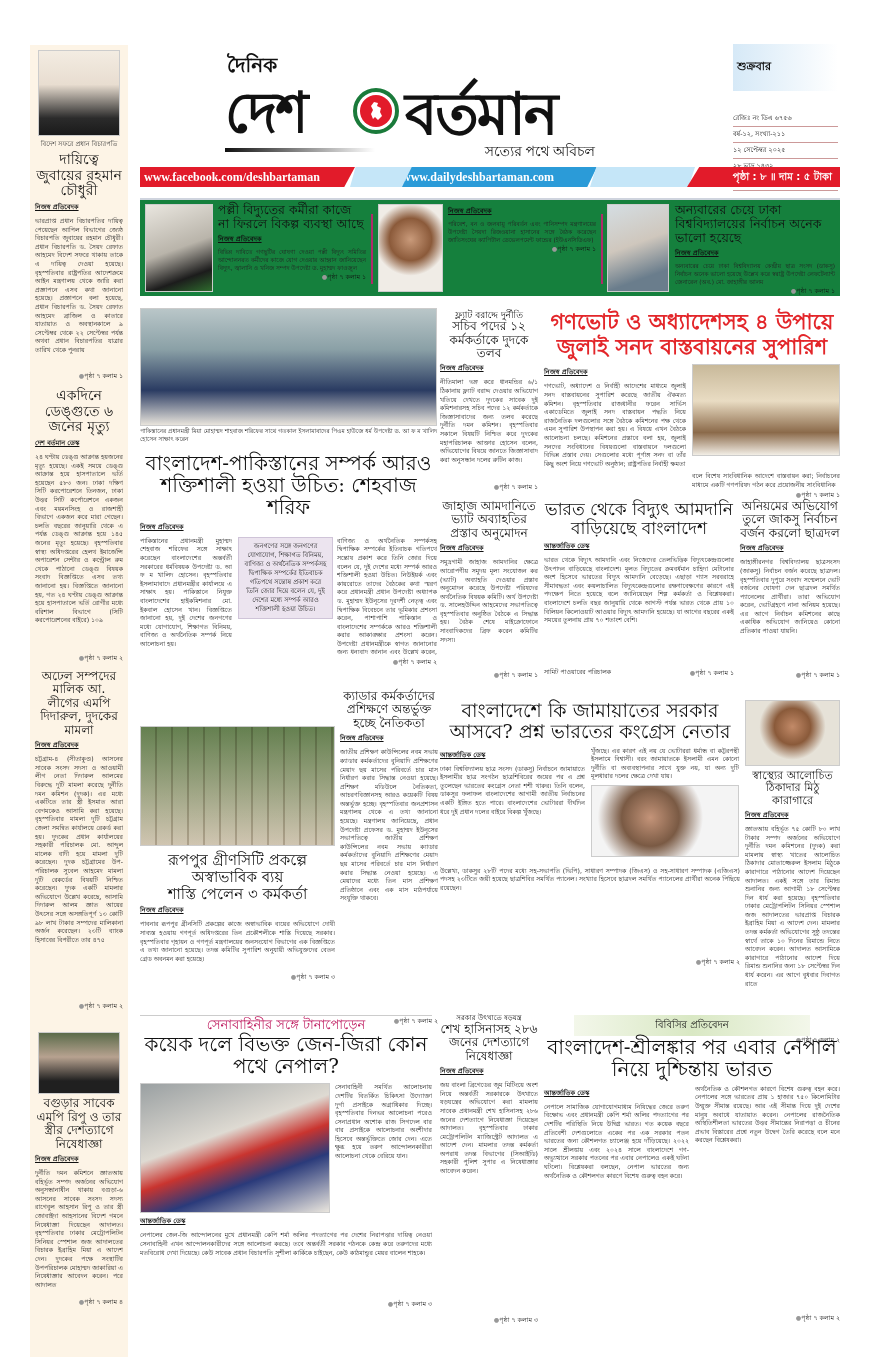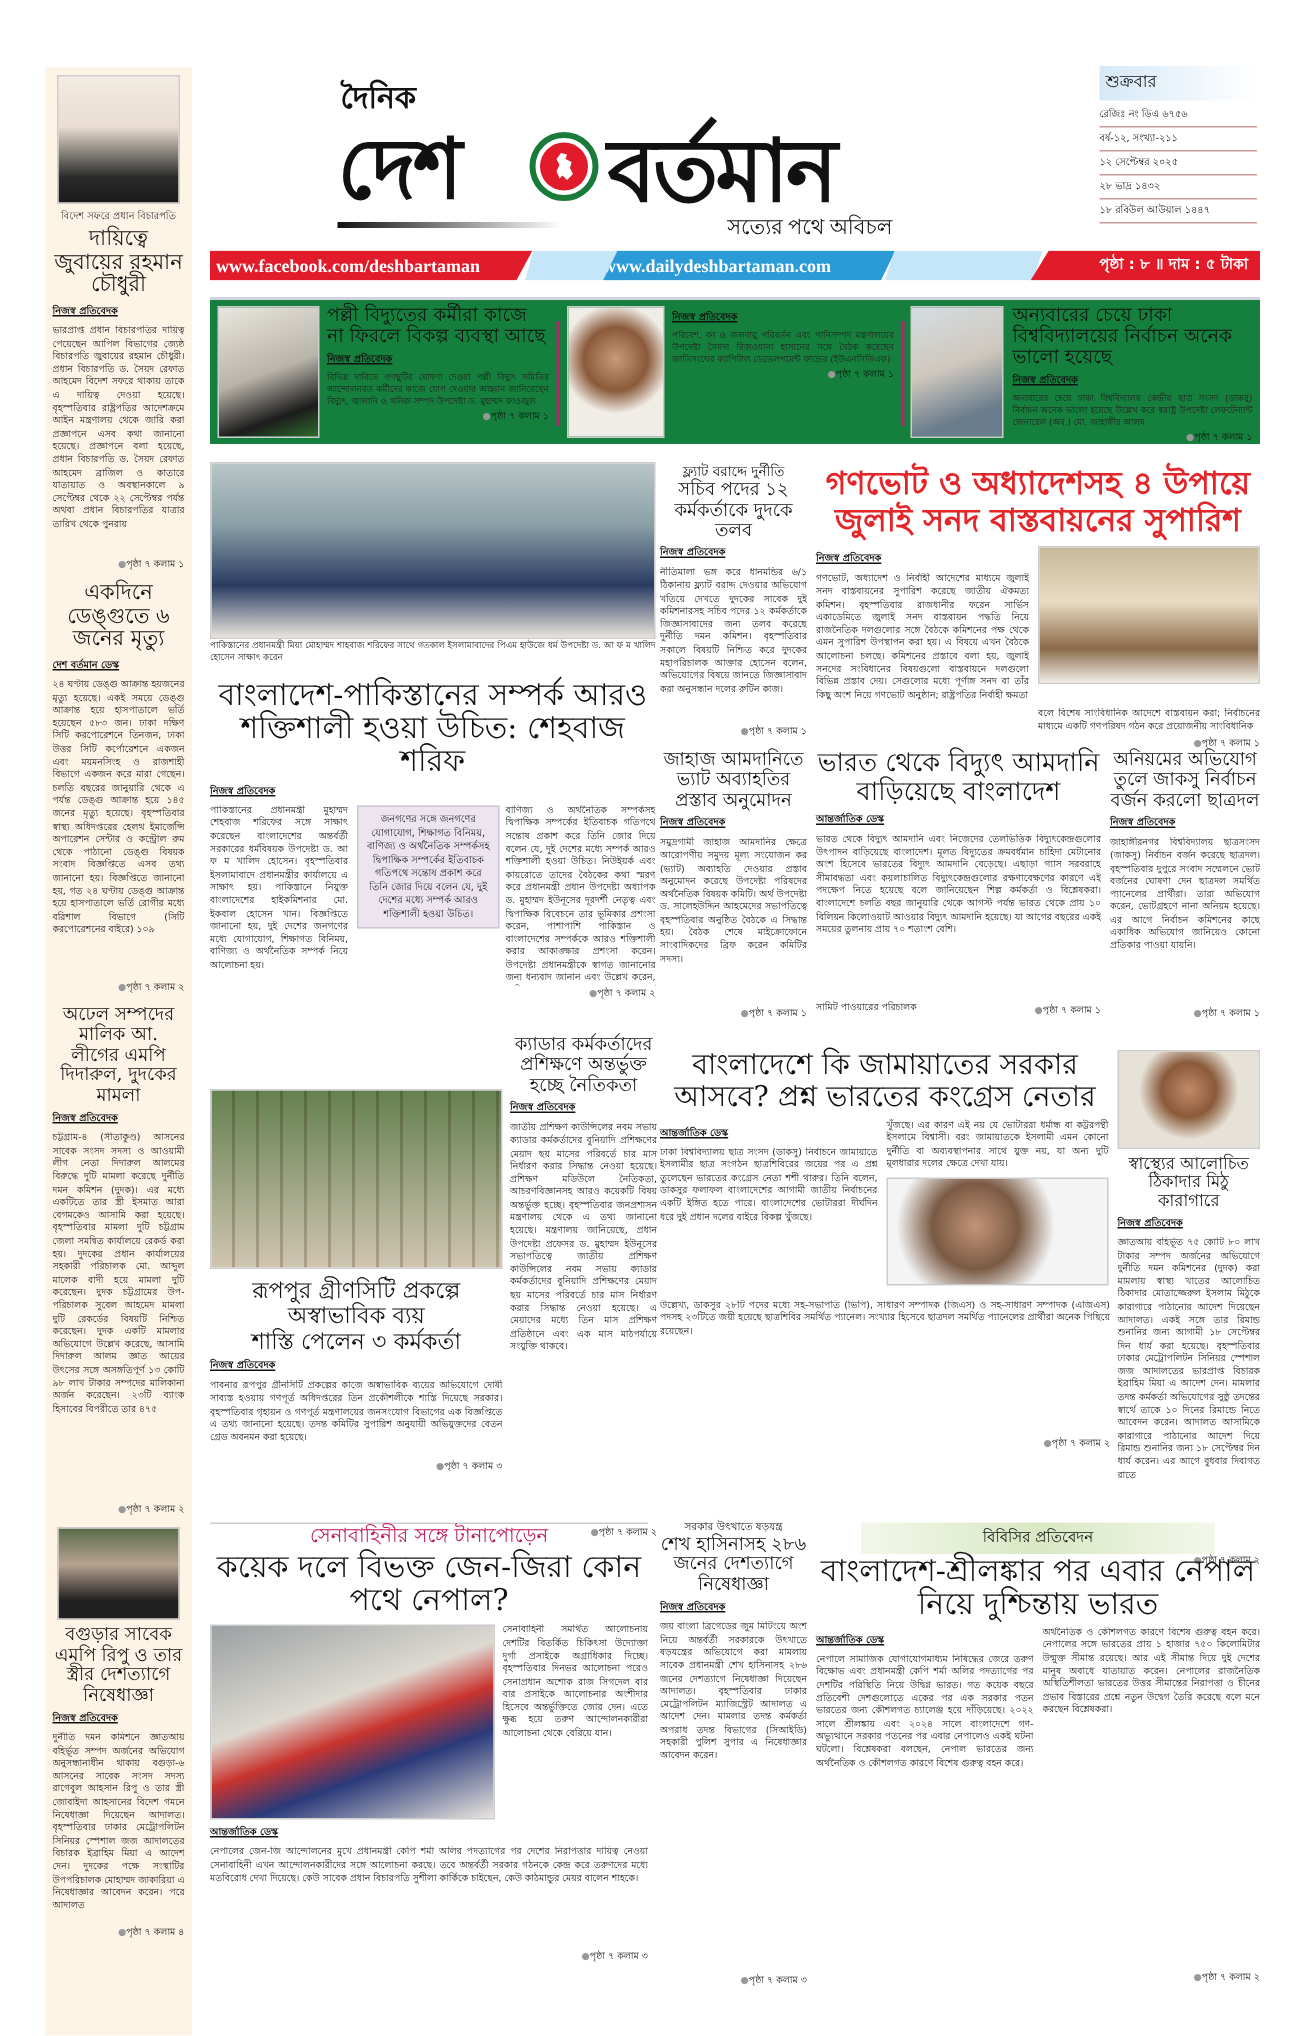--- a/index.html
+++ b/index.html
@@ -32,21 +32,21 @@
     <div class="byline">দেশ বর্তমান ডেস্ক</div>
     <div class="txt" style="height:200px;overflow:hidden">২৪ ঘণ্টায় ডেঙ্গু আক্রান্ত হয়জনের মৃত্যু হয়েছে। একই সময়ে ডেঙ্গু আক্রান্ত হয়ে হাসপাতালে ভর্তি হয়েছেন ৫৮৩ জন। ঢাকা দক্ষিণ সিটি করপোরেশনে তিনজন, ঢাকা উত্তর সিটি কর্পোরেশনে একজন এবং ময়মনসিংহ ও রাজশাহী বিভাগে একজন করে মারা গেছেন। চলতি বছরের জানুয়ারি থেকে এ পর্যন্ত ডেঙ্গু আক্রান্ত হয়ে ১৪৫ জনের মৃত্যু হয়েছে। বৃহস্পতিবার স্বাস্থ্য অধিদপ্তরের হেলথ ইমার্জেন্সি অপারেশন সেন্টার ও কন্ট্রোল রুম থেকে পাঠানো ডেঙ্গু বিষয়ক সংবাদ বিজ্ঞপ্তিতে এসব তথ্য জানানো হয়। বিজ্ঞপ্তিতে জানানো হয়, গত ২৪ ঘণ্টায় ডেঙ্গু আক্রান্ত হয়ে হাসপাতালে ভর্তি রোগীর মধ্যে বরিশাল বিভাগে (সিটি করপোরেশনের বাইরে) ১০৯</div>
     <div class="jump">পৃষ্ঠা ৭ কলাম ২</div>
   </div>
   <div class="story" style="margin-top:6px">
     <div class="hl" style="font-size:12px">অঢেল সম্পদের মালিক আ. লীগের এমপি দিদারুল, দুদকের মামলা</div>
     <div class="byline">নিজস্ব প্রতিবেদক</div>
     <div class="txt" style="height:246px;overflow:hidden">চট্টগ্রাম-৪ (সীতাকুণ্ড) আসনের সাবেক সংসদ সদস্য ও আওয়ামী লীগ নেতা দিদারুল আলমের বিরুদ্ধে দুটি মামলা করেছে দুর্নীতি দমন কমিশন (দুদক)। এর মধ্যে একটিতে তার স্ত্রী ইসমাত আরা বেগমকেও আসামি করা হয়েছে। বৃহস্পতিবার মামলা দুটি চট্টগ্রাম জেলা সমন্বিত কার্যালয়ে রেকর্ড করা হয়। দুদকের প্রধান কার্যালয়ের সহকারী পরিচালক মো. আব্দুল মালেক বাদী হয়ে মামলা দুটি করেছেন। দুদক চট্টগ্রামের উপ-পরিচালক সুবেল আহমেদ মামলা দুটি রেকর্ডের বিষয়টি নিশ্চিত করেছেন। দুদক একটি মামলার অভিযোগে উল্লেখ করেছে, আসামি দিদারুল আলম জ্ঞাত আয়ের উৎসের সঙ্গে অসঙ্গতিপূর্ণ ১৩ কোটি ৯৮ লাখ টাকার সম্পদের মালিকানা অর্জন করেছেন। ২৩টি ব্যাংক হিসাবের বিপরীতে তার ৪৭৫</div>
     <div class="jump">পৃষ্ঠা ৭ কলাম ২</div>
   </div>
-  <div class="story" style="margin-top:6px">
+  <div class="story" style="margin-top:20px">
     <div class="photo" style="height:62px;margin:0 3px 3px;background:linear-gradient(180deg,#5b6b4a,#b7a290 40%,#202020 80%);"></div>
     <div class="hl" style="font-size:12px">বগুড়ার সাবেক এমপি রিপু ও তার স্ত্রীর দেশত্যাগে নিষেধাজ্ঞা</div>
     <div class="byline">নিজস্ব প্রতিবেদক</div>
     <div class="txt" style="height:128px;overflow:hidden">দুর্নীতি দমন কমিশনে জ্ঞাতআয় বহির্ভূত সম্পদ অর্জনের অভিযোগ অনুসন্ধানাধীন থাকায় বগুড়া-৬ আসনের সাবেক সংসদ সদস্য রাগেবুল আহসান রিপু ও তার স্ত্রী জোবাইদা আহসানের বিদেশ গমনে নিষেধাজ্ঞা দিয়েছেন আদালত। বৃহস্পতিবার ঢাকার মেট্রোপলিটন সিনিয়র স্পেশাল জজ আদালতের বিচারক ইব্রাহিম মিয়া এ আদেশ দেন। দুদকের পক্ষে সংস্থাটির উপপরিচালক মোহাম্মদ জাকারিয়া এ নিষেধাজ্ঞার আবেদন করেন। পরে আদালত</div>
     <div class="jump">পৃষ্ঠা ৭ কলাম ৪</div>
   </div>
 </div>
 
 <div class="abs" style="left:225px;top:50px;width:370px;height:112px">
   <div class="abs" style="left:2px;top:0;font-family:'DejaVu Serif',serif;font-size:20px;font-weight:bold">দৈনিক</div>
@@ -57,21 +57,21 @@
           <path d="M6 1 L10 2 L9 5 L13 7 L12 11 L14 15 L10 19 L7 16 L5 18 L3 13 L5 9 L3 5 Z" fill="#fff"></path>
         </svg>
     </div>
   </div>
   <div class="abs" style="left:180px;top:20px;font-family:'DejaVu Serif',serif;font-size:58px;font-weight:bold;letter-spacing:-2px">বর্তমান</div>
   <div class="abs" style="left:0;top:98px;width:150px;height:4px;background:linear-gradient(90deg,#111,#fff)"></div>
   <div class="abs" style="right:0;top:90px;font-family:Liberation Serif, serif;font-size:14px">সত্যের পথে অবিচল</div>
 </div>
 
 <div class="abs" style="left:733px;top:44px;width:105px">
-  <div style="font-size:11px;font-weight:normal;background:linear-gradient(90deg,#d6e9f7,#fff);padding:2px 4px;margin-bottom:2px">শুক্রবার</div>
+  <div style="font-size:11px;font-weight:bold;background:linear-gradient(90deg,#d6e9f7,#fff);padding:14px 4px;margin-bottom:20px">শুক্রবার</div>
   <div style="font-size:6.5px;border-bottom:1px solid #c99;padding:2px 0">রেজিঃ নং ডিএ ৬৭৫৬</div>
   <div style="font-size:6.5px;border-bottom:1px solid #c99;padding:2px 0">বর্ষ-১২, সংখ্যা-২১১</div>
   <div style="font-size:6.5px;border-bottom:1px solid #c99;padding:2px 0">১২ সেপ্টেম্বর ২০২৫</div>
   <div style="font-size:6.5px;border-bottom:1px solid #c99;padding:2px 0">২৮ ভাদ্র ১৪৩২</div>
   <div style="font-size:6.5px;border-bottom:1px solid #c99;padding:2px 0">১৮ রবিউল আউয়াল ১৪৪৭</div>
 </div>
 
 <div class="abs" style="left:140px;top:167px;width:700px;height:20px">
   <div class="abs" style="left:0;top:0;width:215px;height:20px;background:#e21b2a;color:#fff;font-family:'Liberation Serif',serif;font-weight:bold;font-size:12px;line-height:20px;padding-left:4px;clip-path:polygon(0 0,100% 0,95% 100%,0 100%)">www.facebook.com/deshbartaman</div>
   <div class="abs" style="left:210px;top:0;width:70px;height:20px;background:#c5e6f8;clip-path:polygon(8% 0,100% 0,92% 100%,0 100%)"></div>

